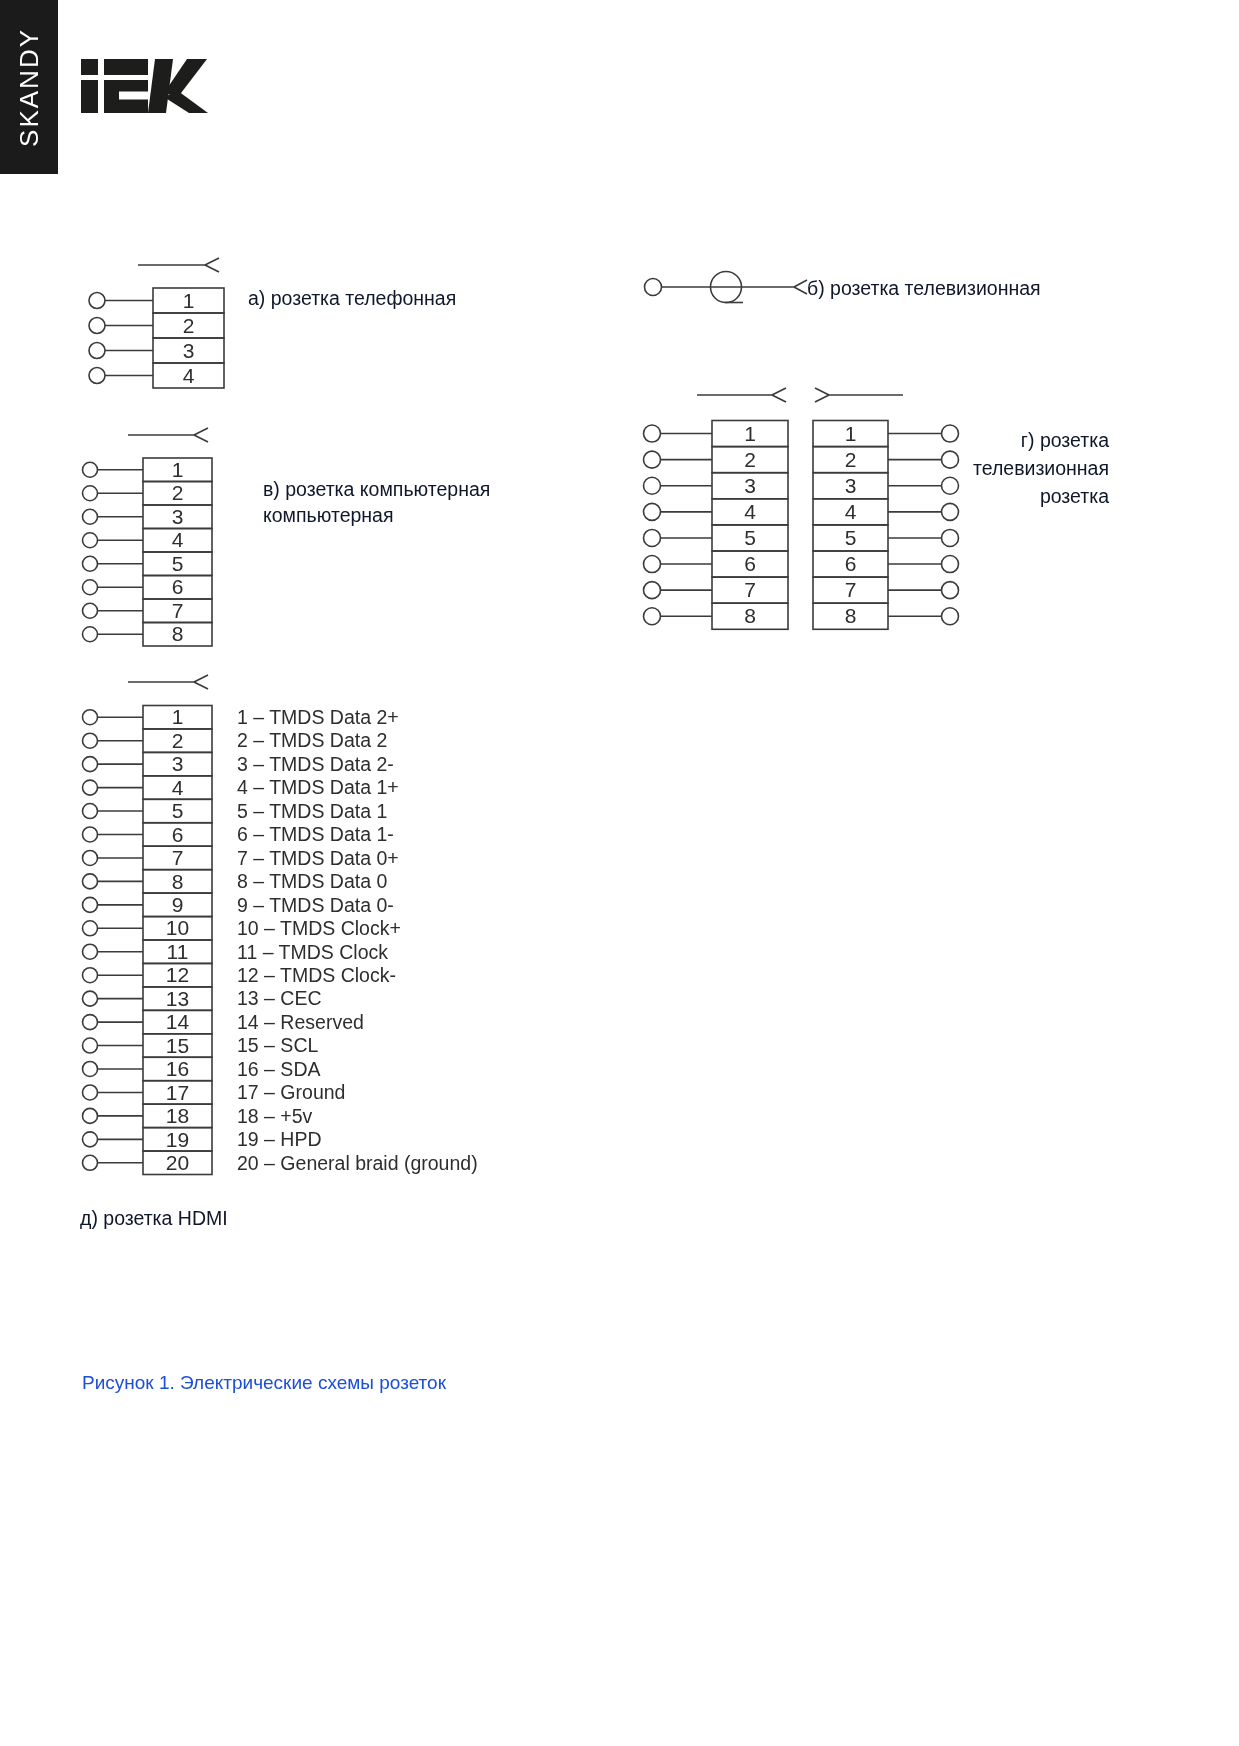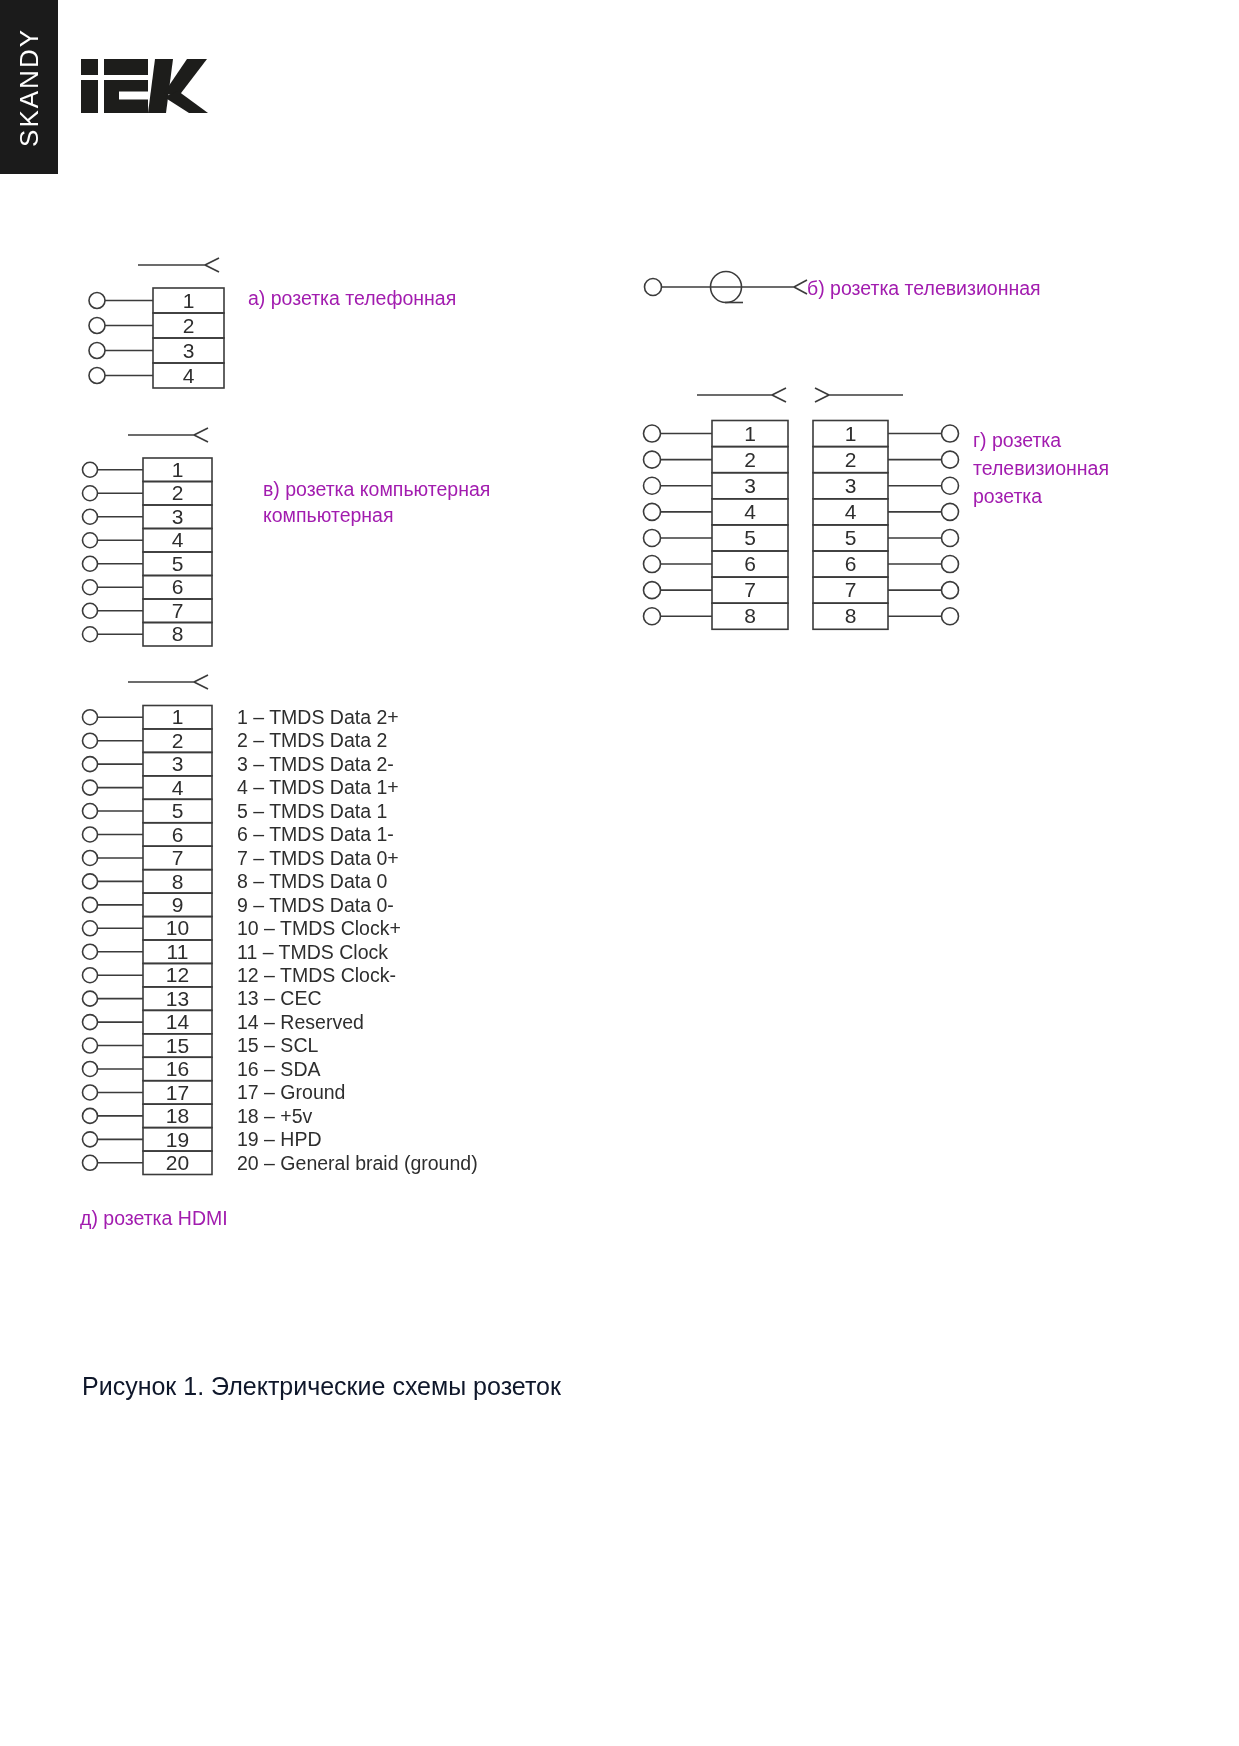--- a/index.html
+++ b/index.html
@@ -11,23 +11,23 @@
     position:absolute;left:0;top:0;width:58px;height:174px;
     display:flex;align-items:center;justify-content:center;
   }
   .sidebar .vlabel{
     writing-mode:vertical-rl;transform:rotate(180deg);
     color:#ffffff;font-size:26px;letter-spacing:2px;font-weight:400;
   }
   .logo-svg{position:absolute;left:80px;top:56px;}
   .schematic{position:absolute;left:0;top:0;}
   .schematic text{font-family:"Liberation Sans","DejaVu Sans",sans-serif;}
-  .dlabel{position:absolute;font-size:19.5px;color:#a21caf;white-space:nowrap;line-height:25.5px;}
-  .dlabel-g{line-height:28px;}
-  .caption{position:absolute;font-size:25px;color:#0f172a;white-space:nowrap;}
+  .dlabel{position:absolute;font-size:19.5px;color:#0f172a;white-space:nowrap;line-height:25.5px;}
+  .dlabel-g{line-height:28px;text-align:right;}
+  .caption{position:absolute;font-size:19px;color:#1d4ed8;white-space:nowrap;}
 </style>
 </head>
 <body>
 
 <div class="page">
 
   <div class="sidebar" id="sidebar" style="background: rgb(27, 27, 27);">
     <span class="vlabel">SKANDY</span>
   </div>
 

